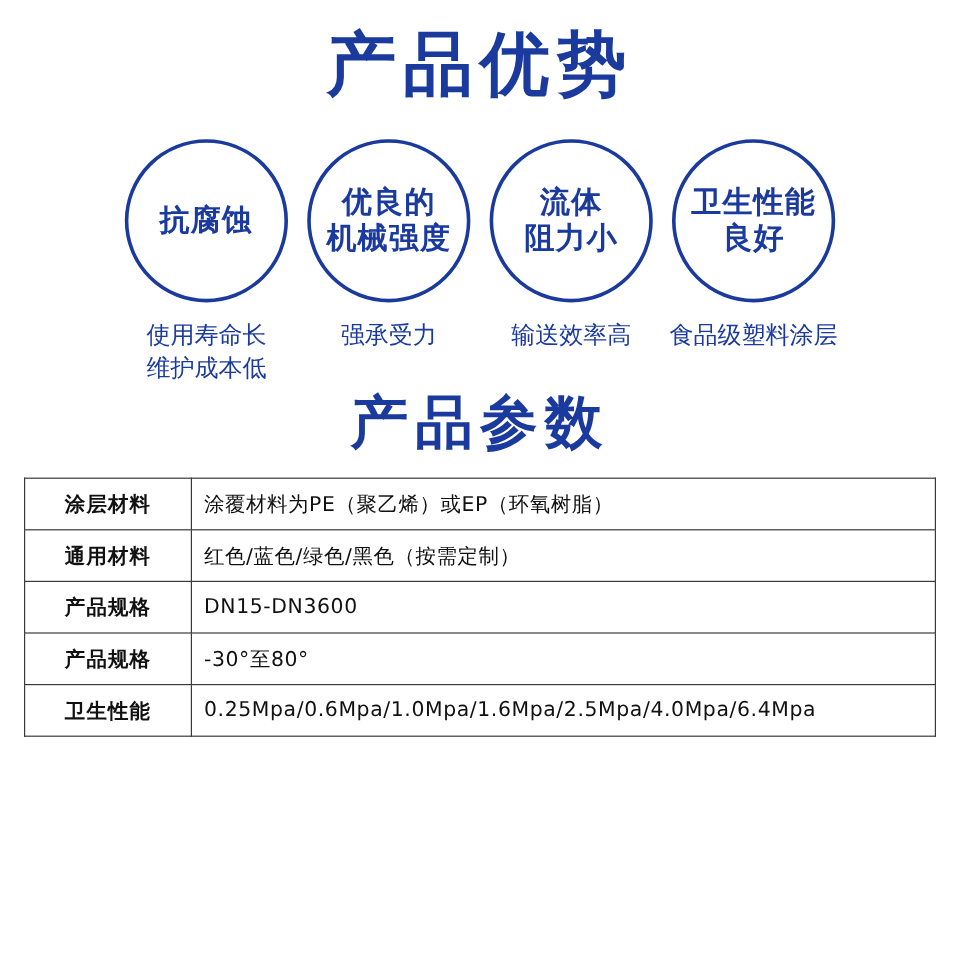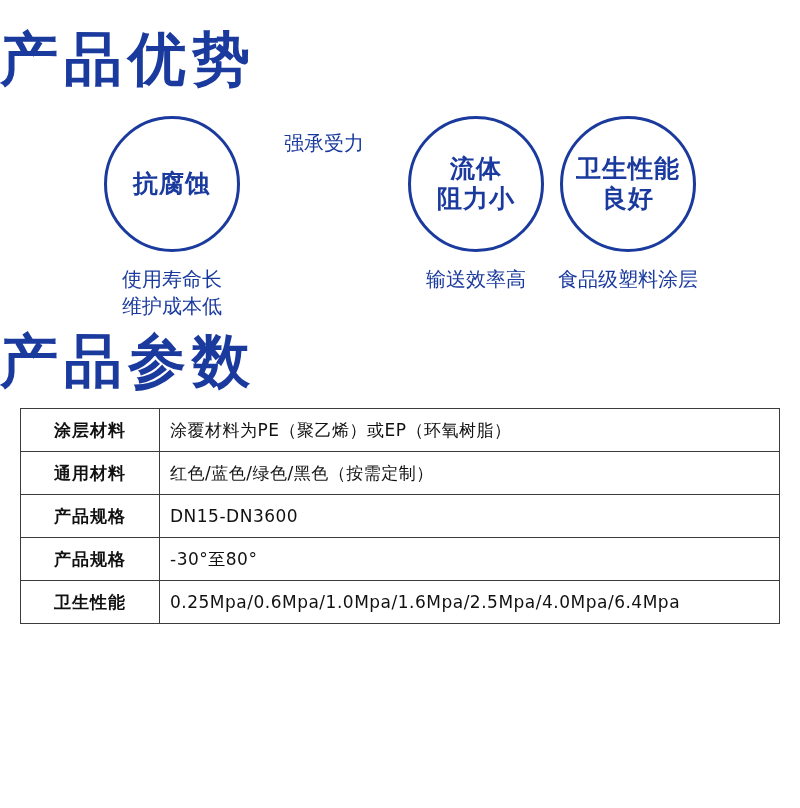--- a/index.html
+++ b/index.html
@@ -16,33 +16,33 @@
     position: relative;
   }
   .page {
     width: 800px;
     height: 808px;
     position: relative;
   }
 
   
   .heading {
-    text-align: left;
+    text-align: center;
     font-weight: bold;
     color: #1a3a9e;
     letter-spacing: 6px;
-    font-family: Liberation Sans, sans-serif;
+    font-family: Liberation Mono, monospace;
   }
   #advantages-title {
     font-size: 58px;
     line-height: 1;
     padding-top: 30px;
   }
   #params-title {
-    font-size: 58px;
+    font-size: 48px;
     line-height: 1;
     padding-top: 12px;
   }
 
   
   .circles-row {
     display: flex;
     justify-content: center;
     align-items: flex-start;
     gap: 6px;
@@ -128,20 +128,24 @@
 
     <div class="circle-item">
       <div class="circle">
         <div class="circle-text">抗腐蚀</div>
       </div>
       <div class="circle-caption">使用寿命长
 维护成本低</div>
     </div>
 
     <div class="circle-item">
+      <div class="circle">
+        <div class="circle-text">优良的
+机械强度</div>
+      </div>
       <div class="circle-caption">强承受力</div>
     </div>
 
     <div class="circle-item">
       <div class="circle">
         <div class="circle-text">流体
 阻力小</div>
       </div>
       <div class="circle-caption">输送效率高</div>
     </div>

